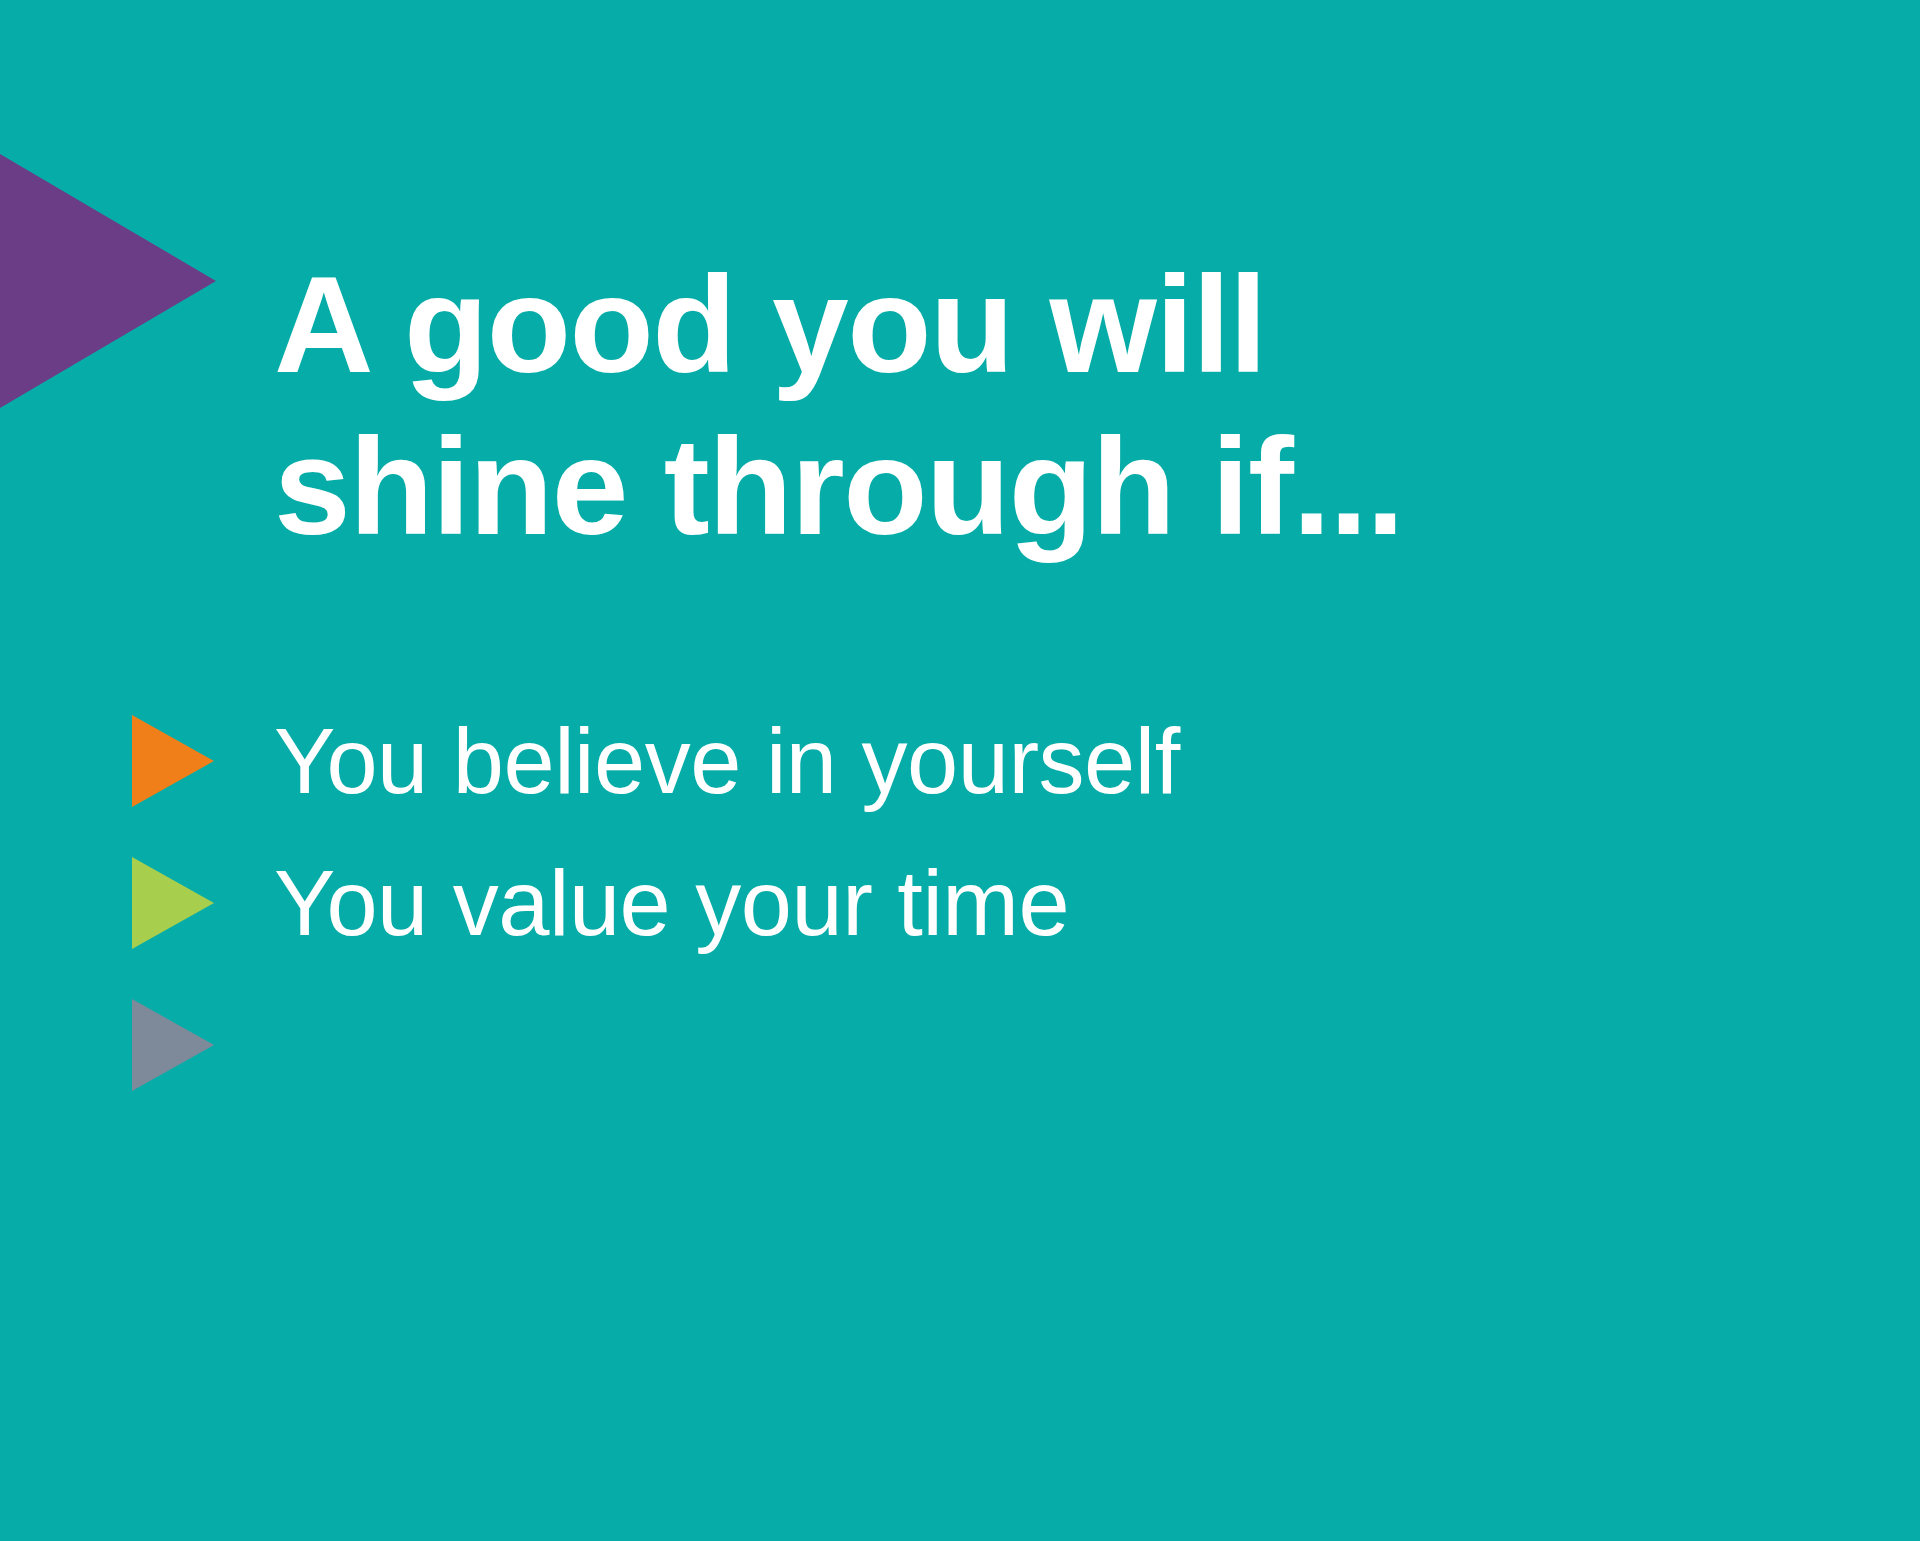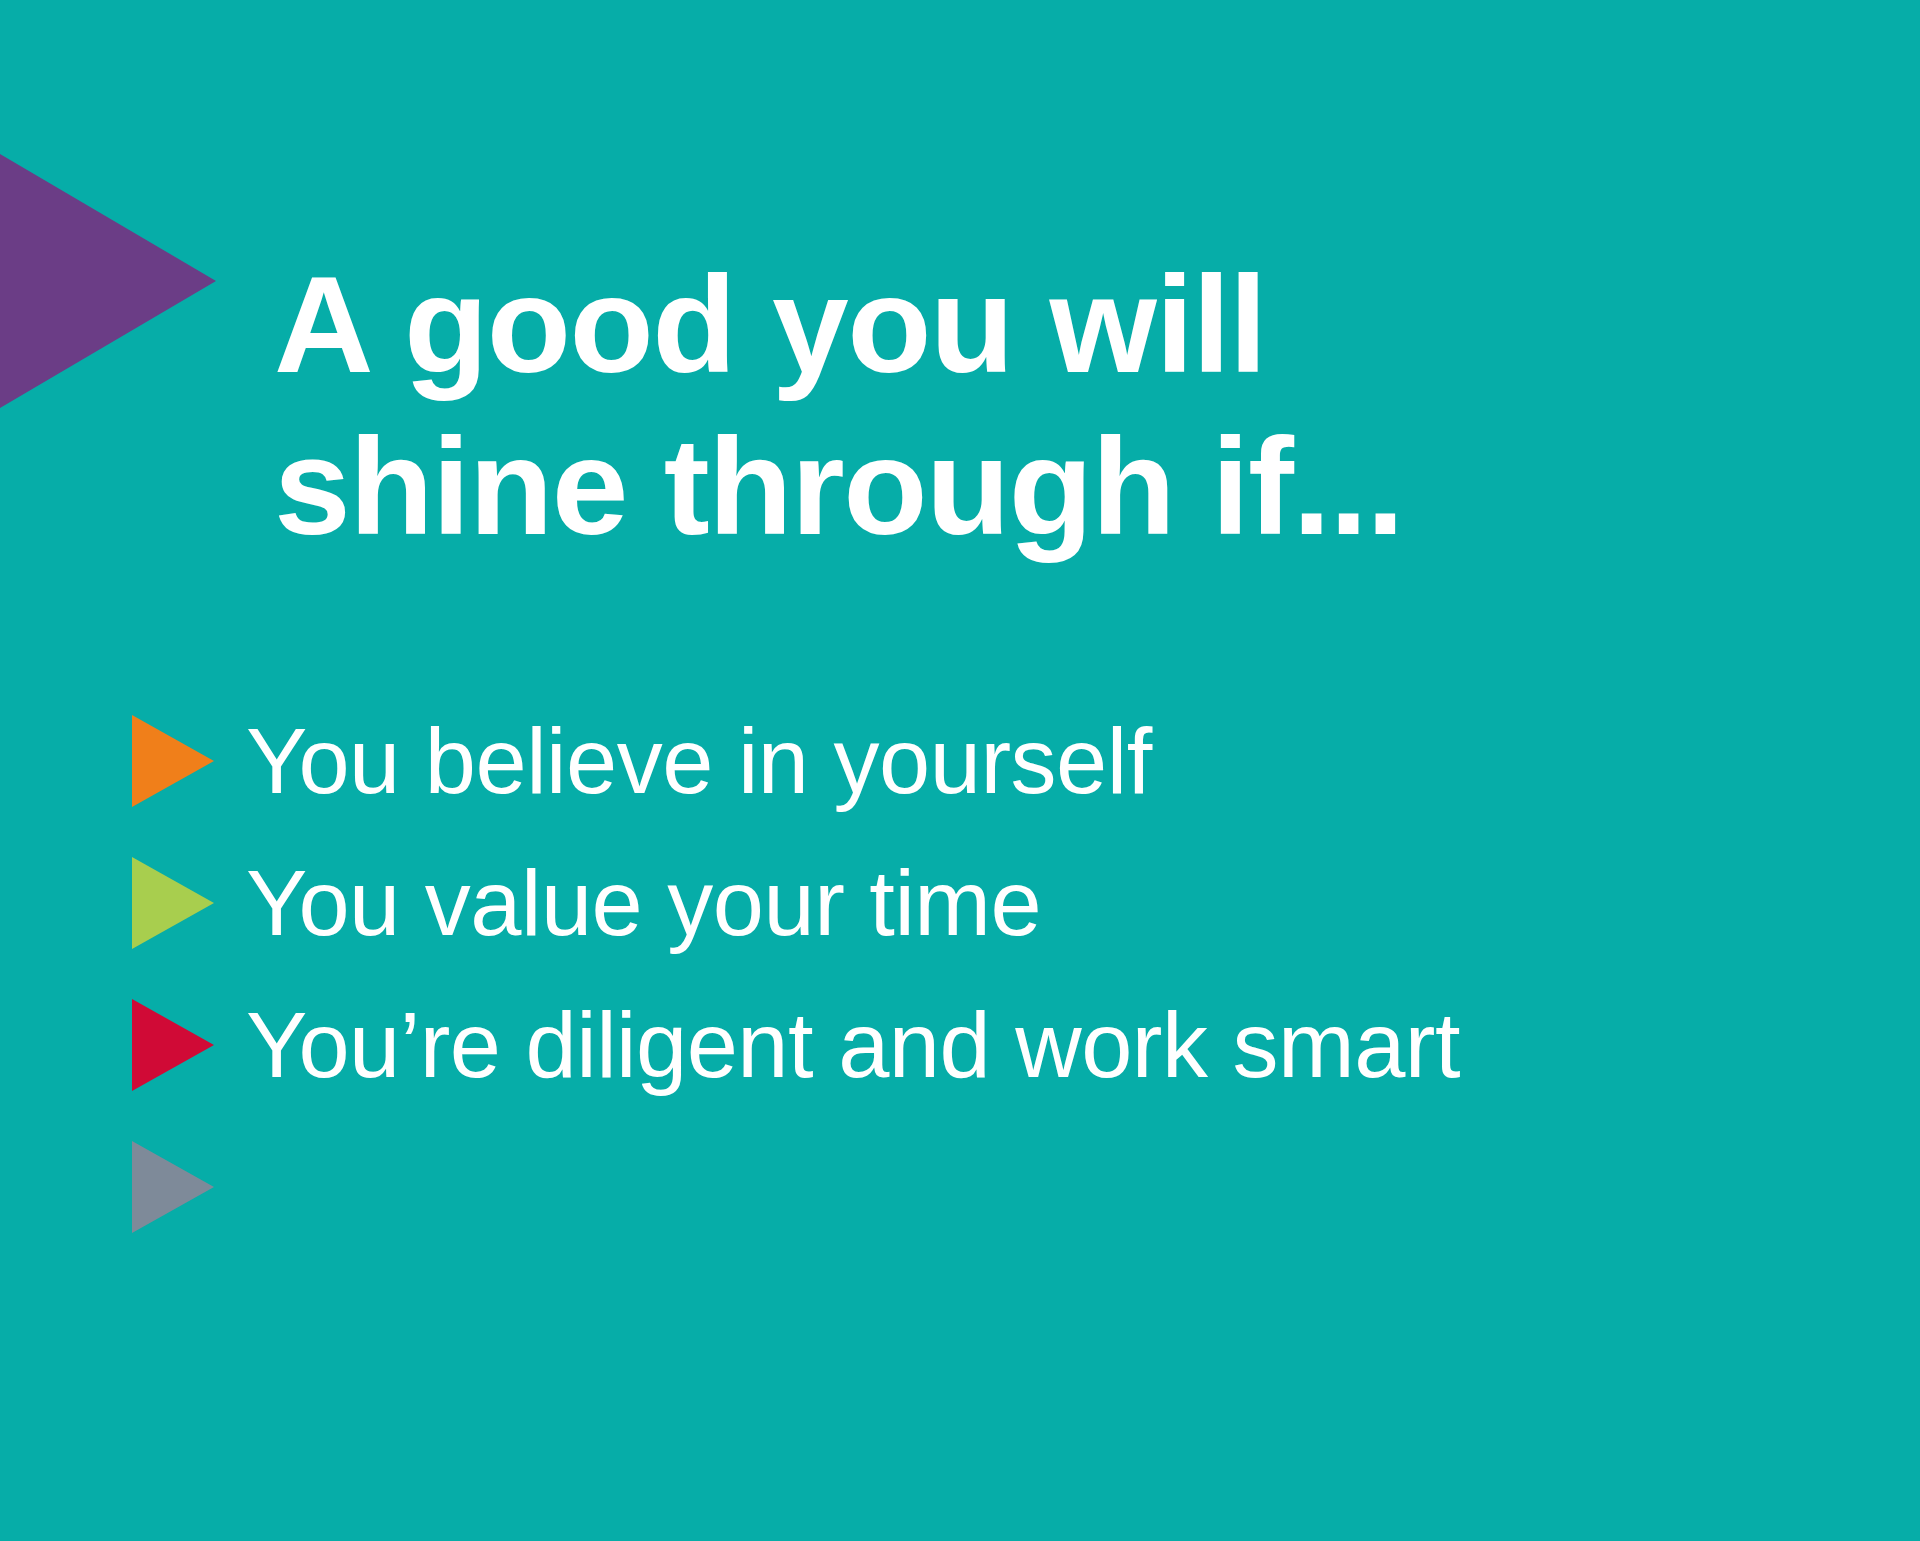--- a/index.html
+++ b/index.html
@@ -53,20 +53,21 @@
     position: absolute;
     left: 128px;
     top: 690px;
     width: 1790px;
   }
 
   .bullet-row {
     display: flex;
     align-items: center;
     height: 142px;
+    gap: 28px;
   }
 
   .bullet-marker {
     flex: 0 0 auto;
     width: 92px;
     height: 100px;
     margin-right: 26px;
     display: flex;
     align-items: center;
     justify-content: flex-start;
@@ -113,28 +114,20 @@
 
     <div class="bullet-row">
       <span class="bullet-marker">
         <svg viewBox="0 0 88 100" width="88" height="100" aria-hidden="true">
           <path d="M4 4 L86 50 L4 96 Z" fill="#A8CE4E"></path>
         </svg>
       </span>
       <span class="bullet-text">You value your time</span>
     </div>
 
-    <div class="bullet-row">
-      <span class="bullet-marker">
-        <svg viewBox="0 0 88 100" width="88" height="100" aria-hidden="true">
-          <path d="M4 4 L86 50 L4 96 Z" fill="#D00A36"></path>
-        </svg>
-      </span>
-      <span class="bullet-text">You’re diligent and work smart</span>
-    </div>
 
     <div class="bullet-row">
       <span class="bullet-marker">
         <svg viewBox="0 0 88 100" width="88" height="100" aria-hidden="true">
           <path d="M4 4 L86 50 L4 96 Z" fill="#7E8A99"></path>
         </svg>
       </span>
     </div>
 
   </div>

